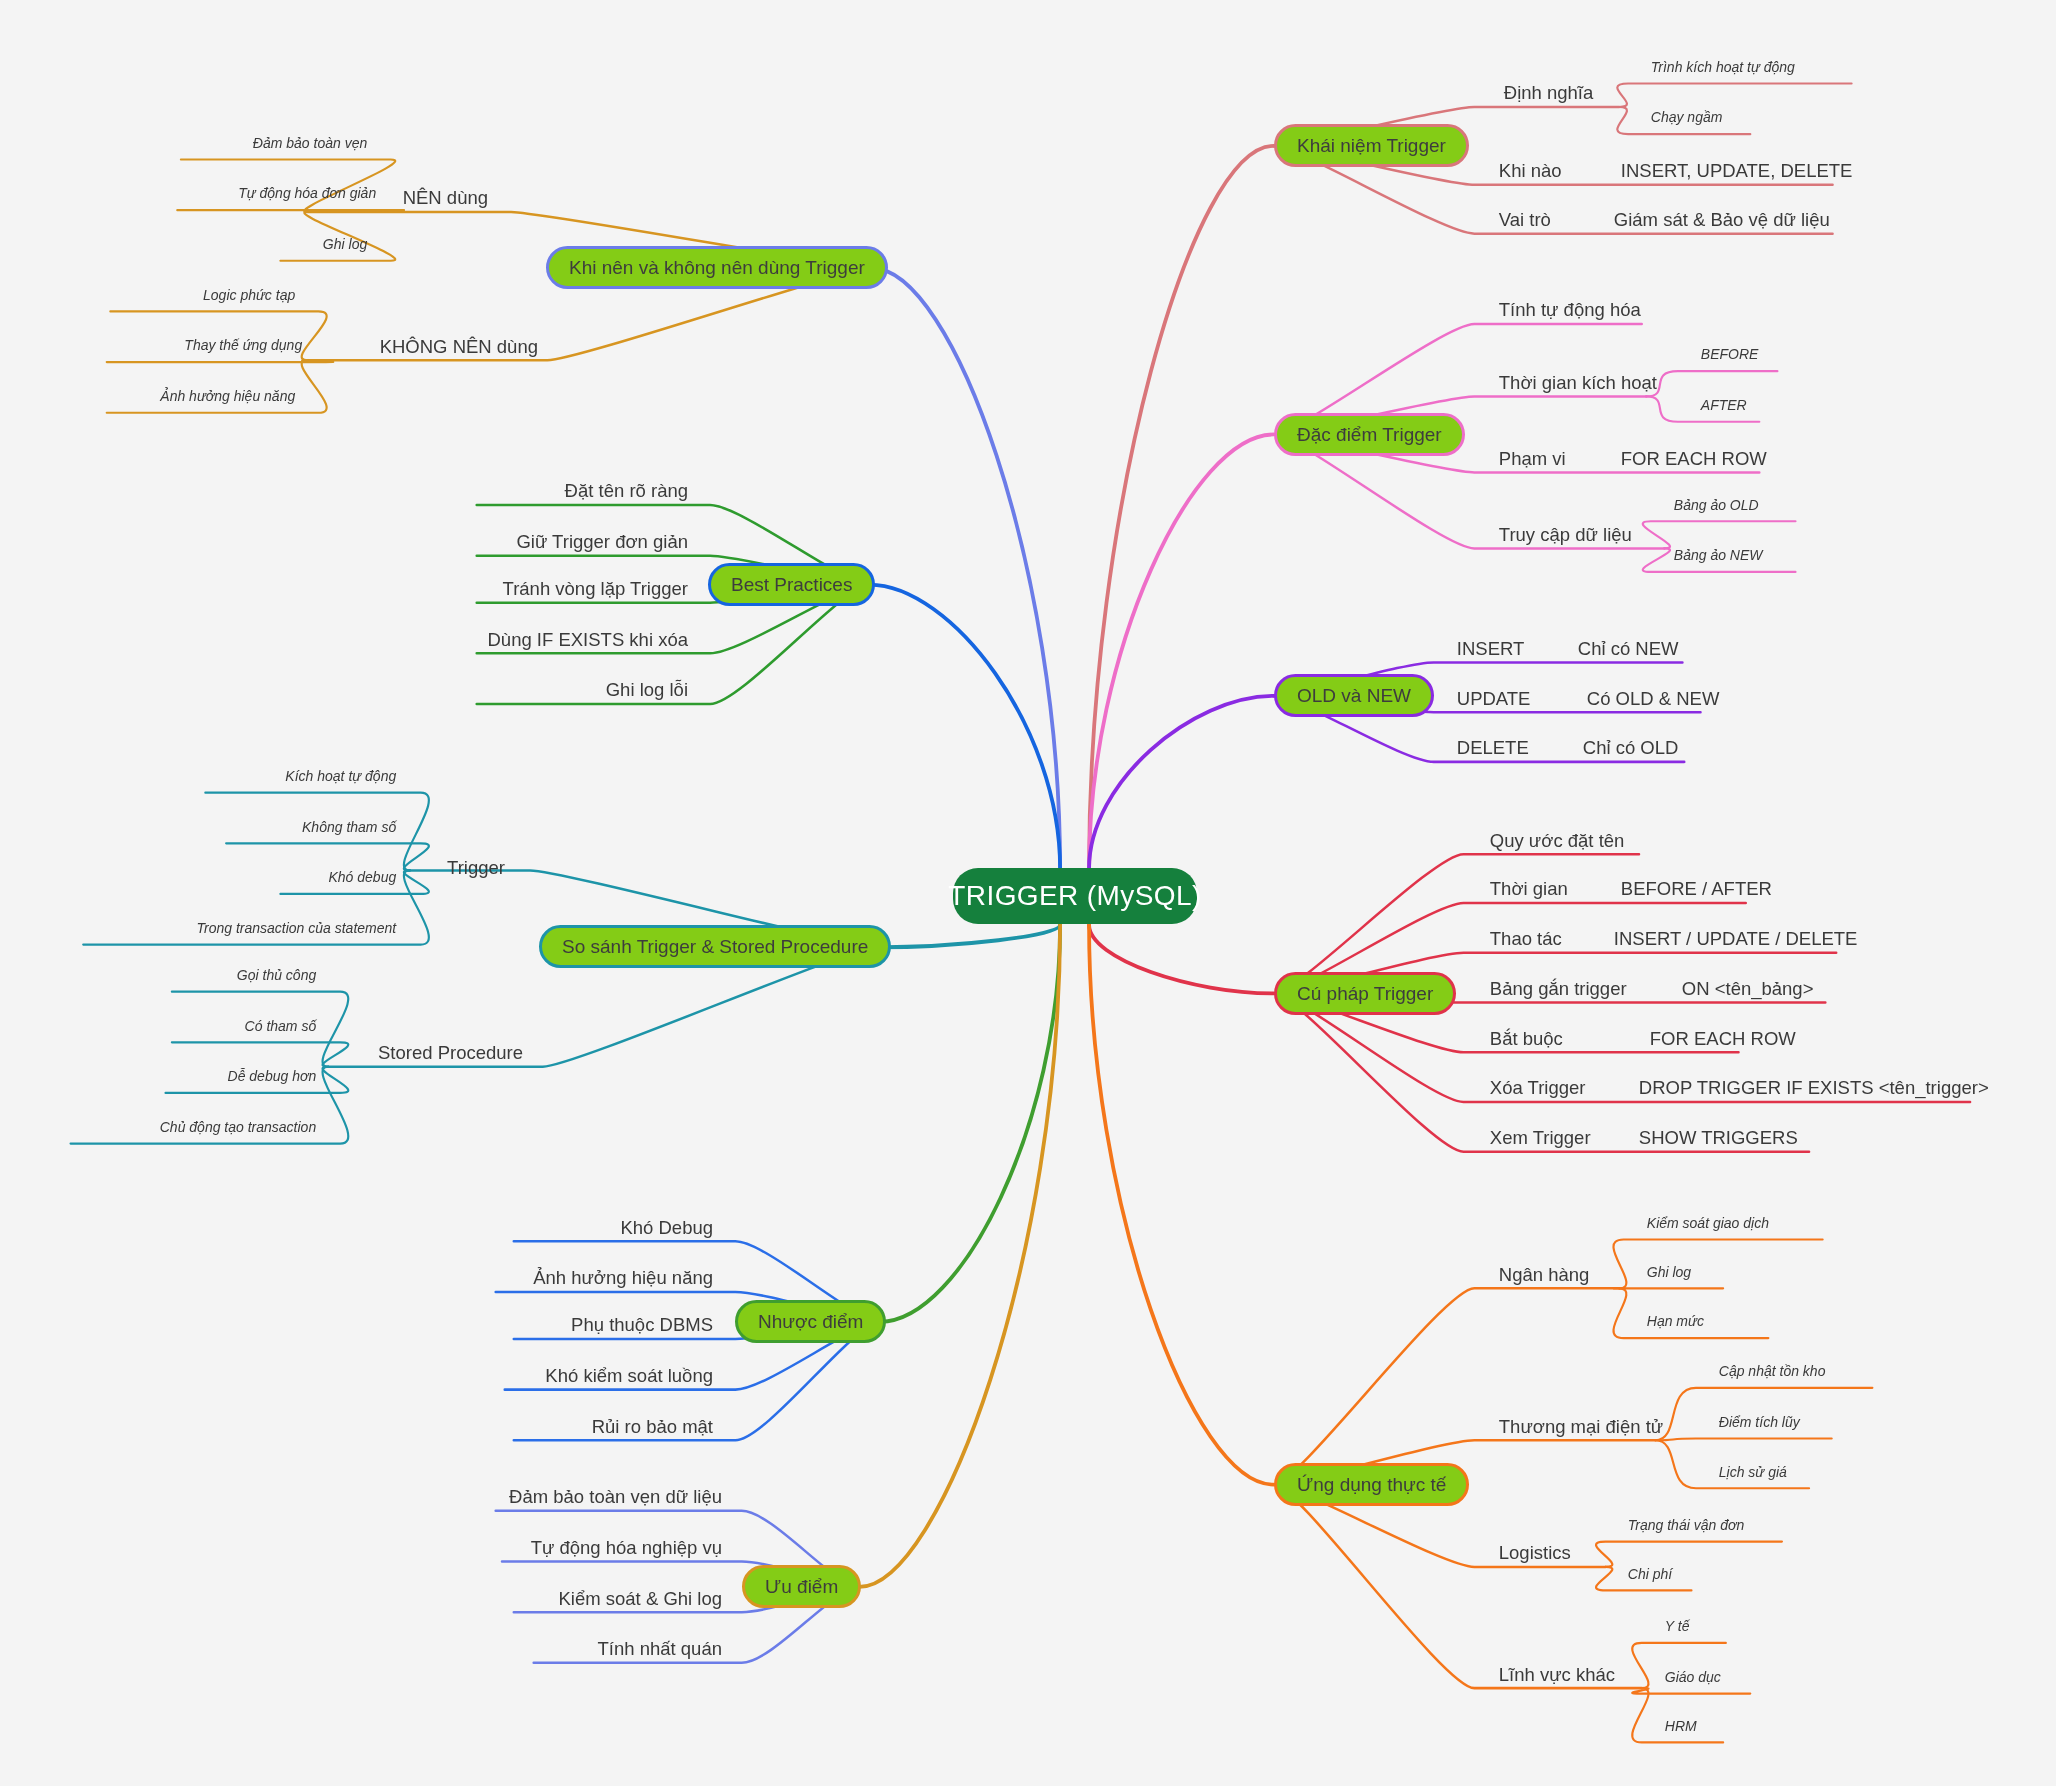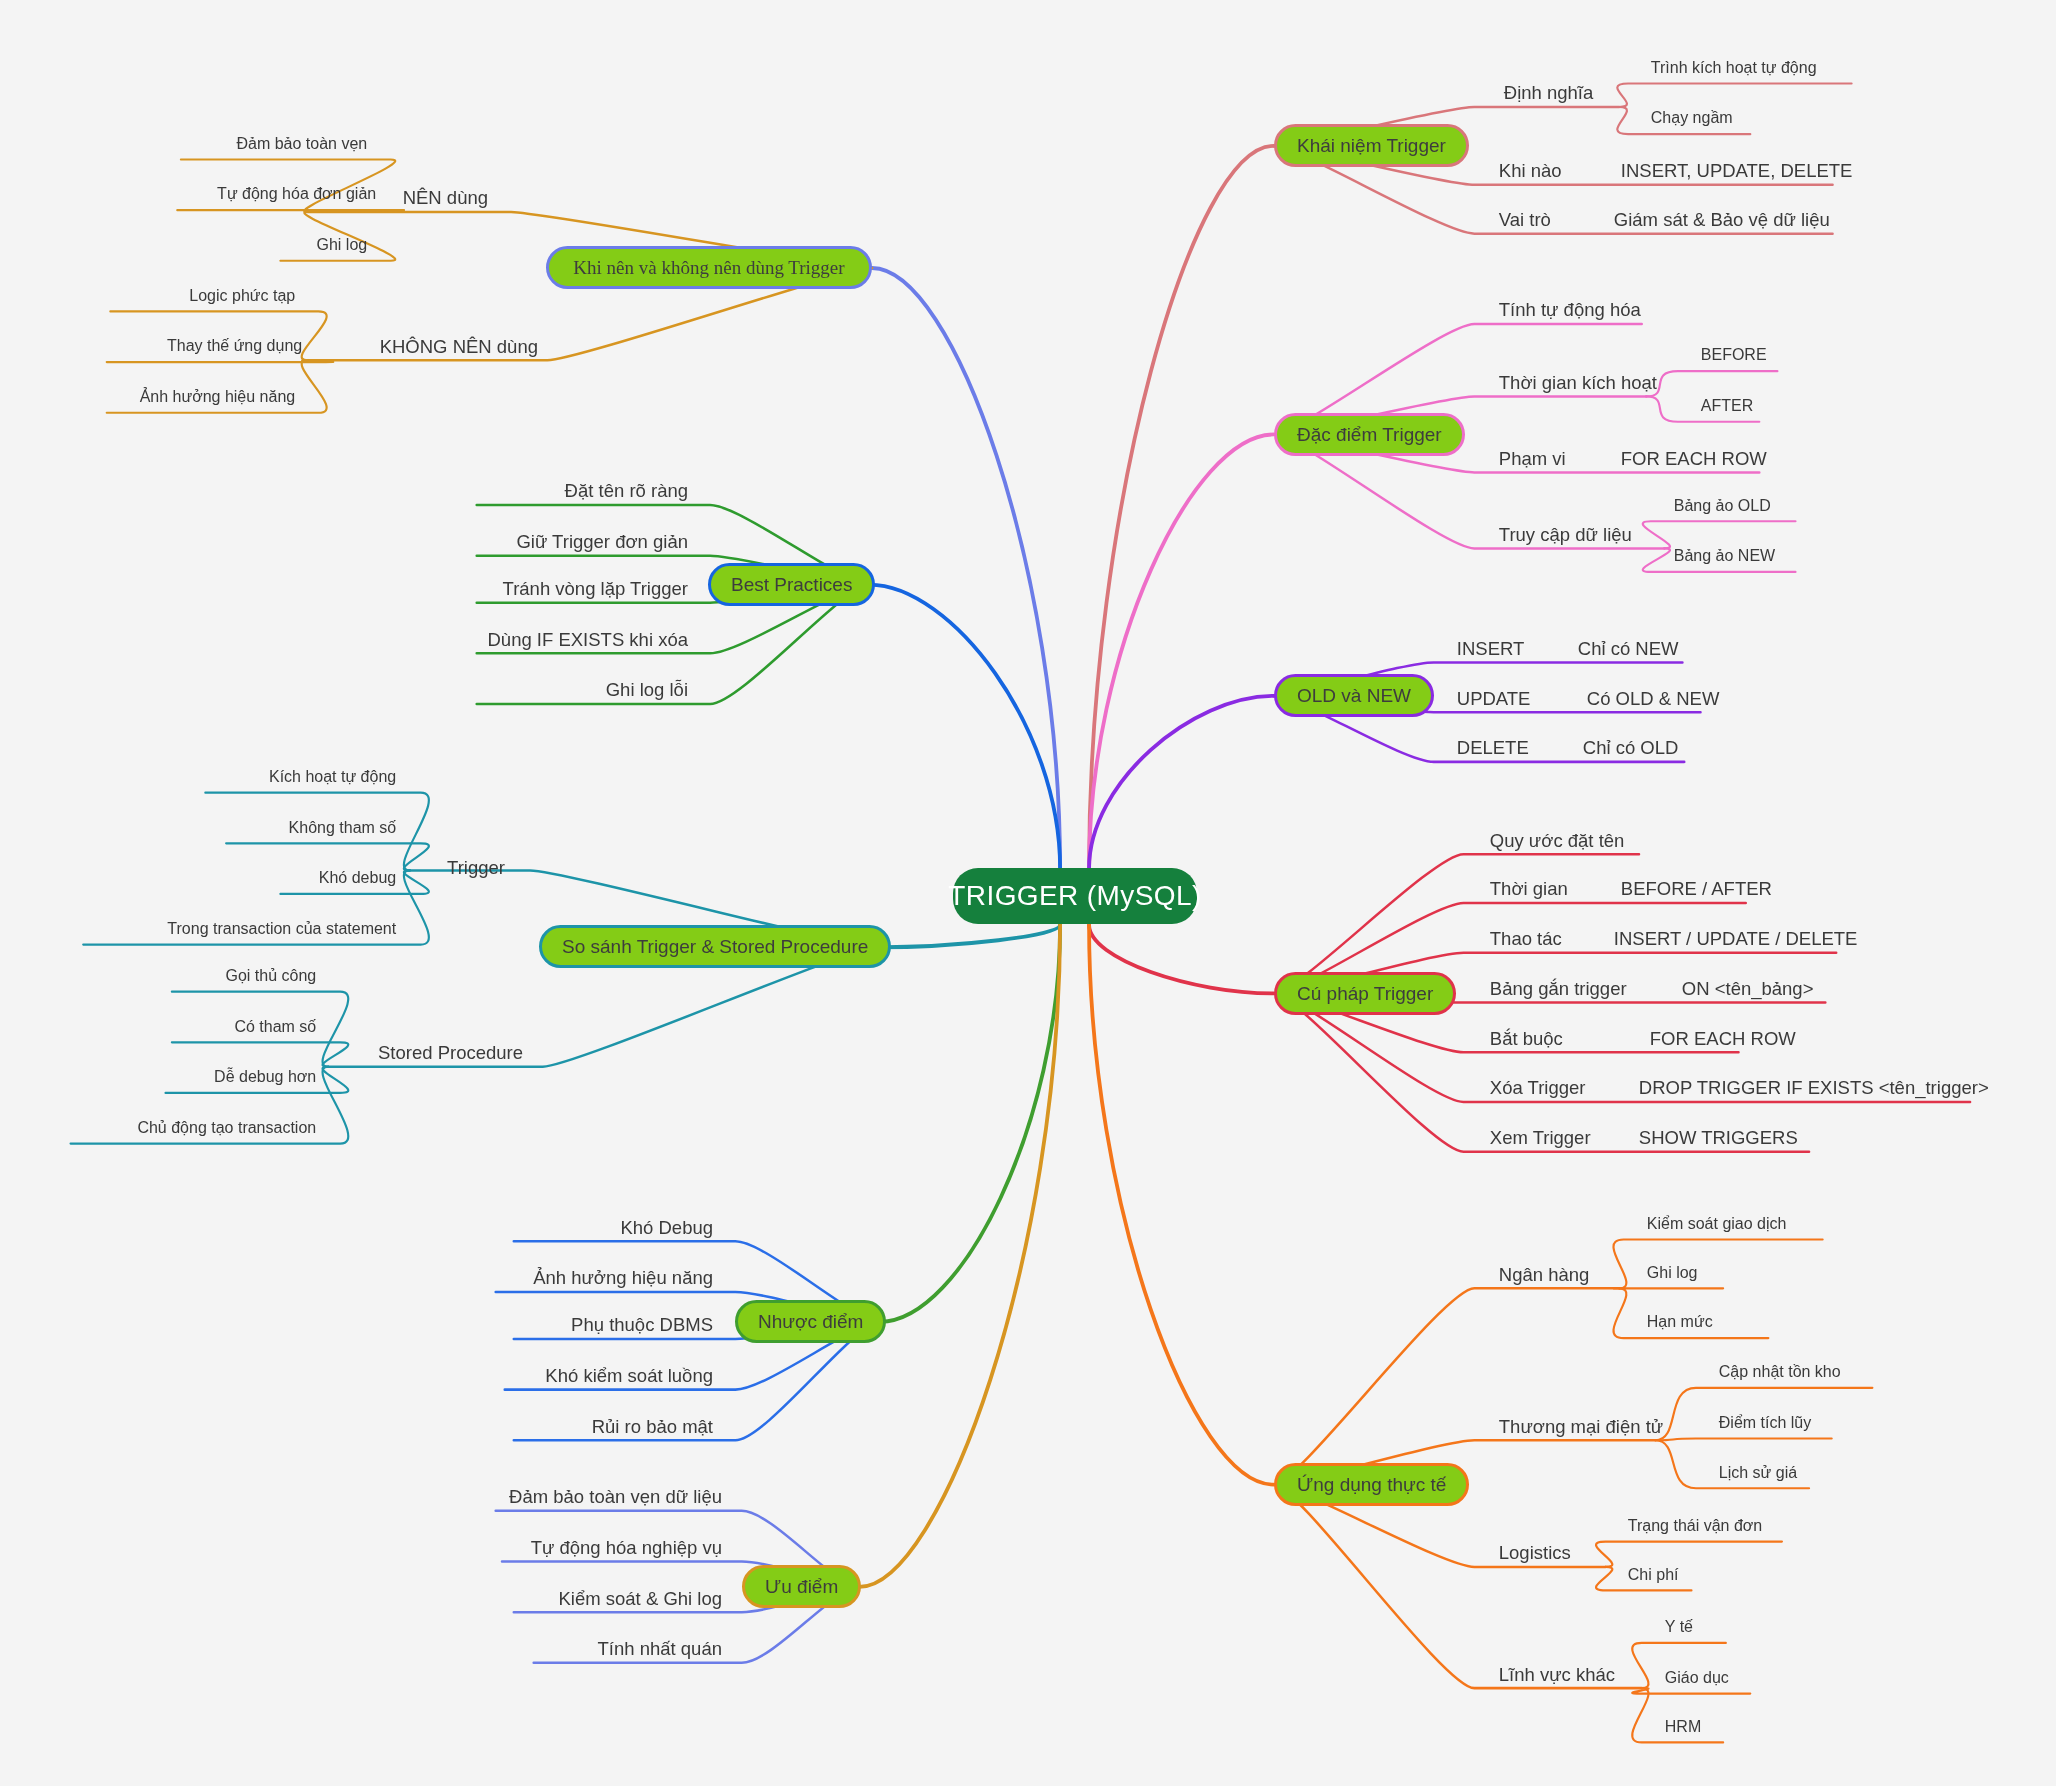--- a/index.html
+++ b/index.html
@@ -18,21 +18,21 @@
   .l1{
     background:#84cc16;border:3.2px solid #999;border-radius:22px;
     padding:8.1px 20px;font-size:19px;color:#3d3d3d;
     display:flex;align-items:center;justify-content:center;
   }
   
   .l2,.l3{
     font-size:18.5px;color:#3a3a3a;padding:0 1.8px;
     display:flex;align-items:flex-end;
   }
-  .l3{font-size:16px;}
+  .l3{font-size:14px;font-style:italic;}
 </style>
 </head>
 <body>
 
 <div id="canvas">
   <svg id="links" viewBox="0 0 2273 1975" width="2056" height="1787">
       <path d="M 1204 960 C 1204 560.5 1318 161 1408 161" fill="none" stroke="#d9767a" stroke-width="4.2" stroke-linecap="round"></path>
       <path d="M 1408 161 C 1436 161 1596 118 1630 118 L 1790 118" fill="none" stroke="#d9767a" stroke-width="2.8" stroke-linecap="round"></path>
       <path d="M 1790 118 C 1818 118 1766 92 1800 92 L 2047 92" fill="none" stroke="#d9767a" stroke-width="2.4" stroke-linecap="round"></path>
       <path d="M 1790 118 C 1818 118 1766 148 1800 148 L 1935 148" fill="none" stroke="#d9767a" stroke-width="2.4" stroke-linecap="round"></path>
@@ -272,21 +272,21 @@
       </div>
       <div class="node l3" style="top: 1618px; left: 1663px;">
         <span>Y tế</span>
       </div>
       <div class="node l3" style="top: 1669px; left: 1663px;">
         <span>Giáo dục</span>
       </div>
       <div class="node l3" style="top: 1718px; left: 1663px;">
         <span>HRM</span>
       </div>
-      <div class="node l1" style="left: 546px; top: 246px; min-width: 326px; height: 43px; border-color: rgb(107, 124, 232); font-family: Liberation Serif, serif;">
+      <div class="node l1" style="left: 546px; top: 246px; min-width: 326px; height: 43px; border-color: rgb(107, 124, 232);">
         <span>Khi nên và không nên dùng Trigger</span>
       </div>
       <div class="node l2" style="top: 187px; left: 0px; width: 488px; justify-content: flex-end; padding-right: 0px;">
         <span>NÊN dùng</span>
       </div>
       <div class="node l3" style="top: 135px; left: 0px; width: 369px; justify-content: flex-end;">
         <span>Đảm bảo toàn vẹn</span>
       </div>
       <div class="node l3" style="top: 185px; left: 0px; width: 378px; justify-content: flex-end;">
         <span>Tự động hóa đơn giản</span>

